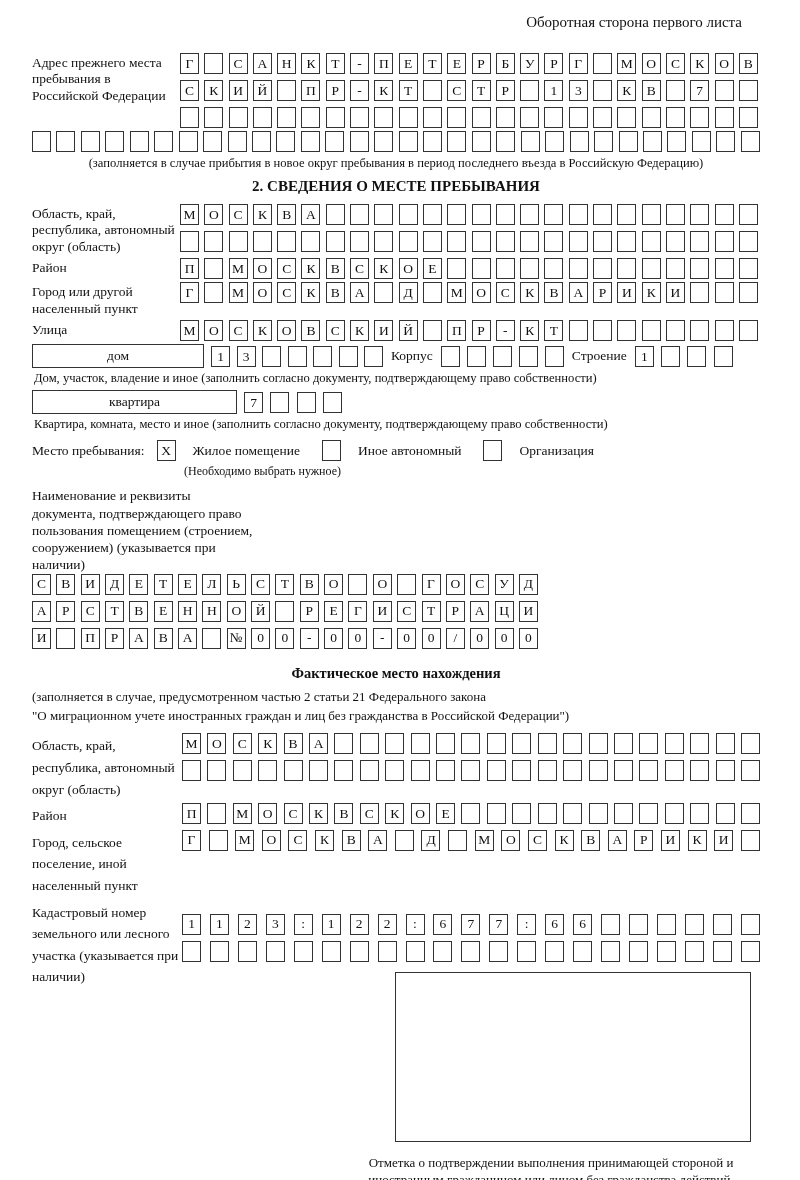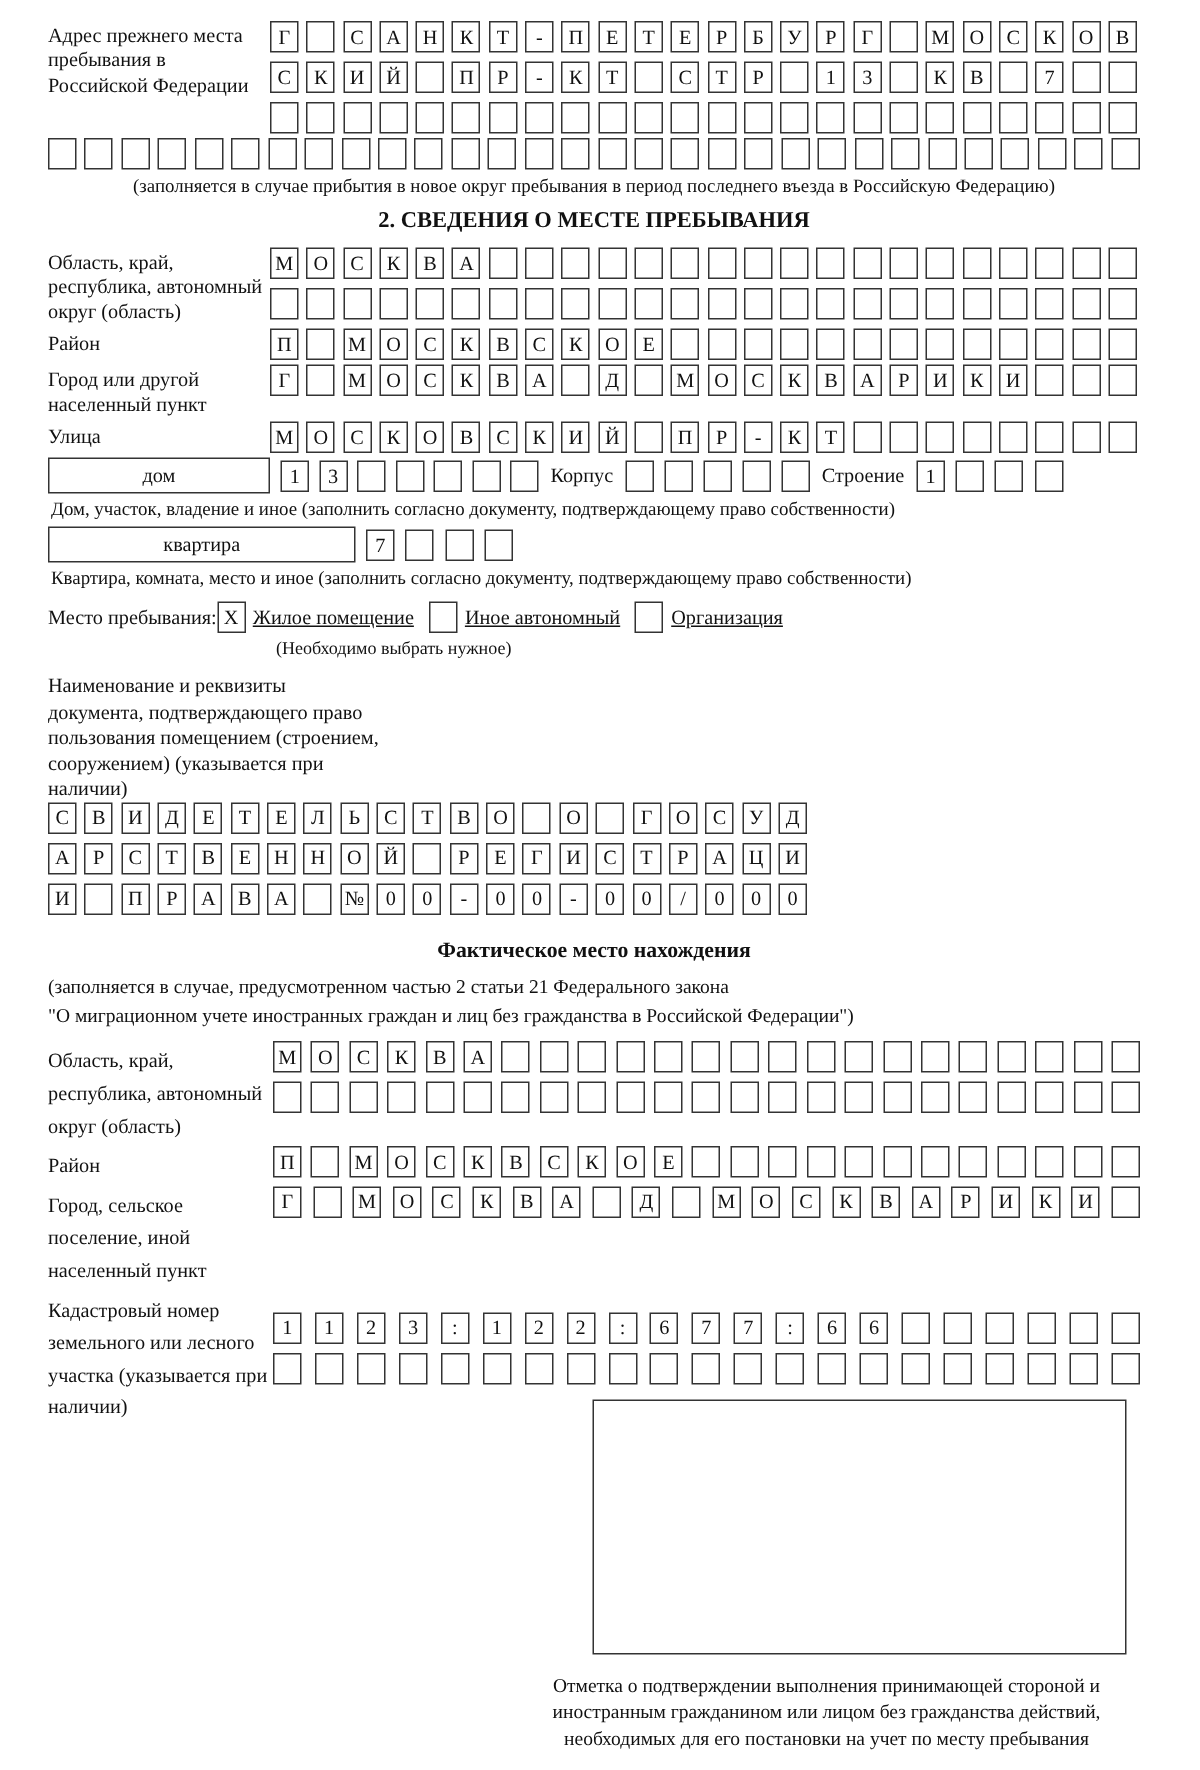--- a/index.html
+++ b/index.html
@@ -35,44 +35,45 @@
   .note-left{font-size:12.6px;margin:2px 0 4px 2px;}
   .section-title{text-align:center;font-weight:bold;font-size:15px;margin:7px 0 9px 0;}
   .sub-title{text-align:center;font-weight:bold;font-size:14.5px;margin:16px 0 6px 0;}
   .law-note{font-size:13px;text-align:left;line-height:1.45;margin-bottom:8px;}
 
   .house-row{display:flex;align-items:center;margin:2px 0 3px 0;}
   .type-box{
     box-sizing:border-box;border:1.5px solid #333;height:24px;
     display:flex;align-items:center;justify-content:center;font-size:13.5px;flex:none;
   }
-  .box-dom{width:148px;}
+  .box-dom{width:172px;}
   .box-kv{width:205px;}
   .inline-lbl{margin:0 8px;white-space:nowrap;}
 
-  .premises{display:flex;align-items:center;margin-top:8px;}
-  .premises .opt-lbl{margin-right:10px;text-decoration:underline;}
+  .premises{display:flex;align-items:center;gap:12px;margin-top:8px;}
+  .premises .opt-lbl{margin-right:10px;}
   .premises-note{font-size:12px;margin:3px 0 6px 152px;}
 
   .field-doc .field-label{width:222px;line-height:1.28;}
   .sec3 .field-label{width:150px;line-height:1.6;}
   .sec3 .field-label.two-line{line-height:1.6;}
   .kad-cells{padding-top:14px;}
 
   .stamp-box{
     box-sizing:border-box;width:356px;height:170px;border:1.5px solid #333;
     margin:4px 0 6px 213px;background:#fff;
   }
   .stamp-caption{width:402px;margin-left:168px;text-align:center;font-size:13px;line-height:1.35;}
 </style>
 </head>
 <body>
 
 <div class="page">
 
+  <div class="header-note">Оборотная сторона первого листа</div>
 
   <div class="field">
     <div class="field-label">Адрес прежнего места пребывания в Российской Федерации</div>
     <div class="cells-col">
       <div class="cell-row w-main">
           <span class="cell">Г</span>
           <span class="cell"></span>
           <span class="cell">С</span>
           <span class="cell">А</span>
           <span class="cell">Н</span>

